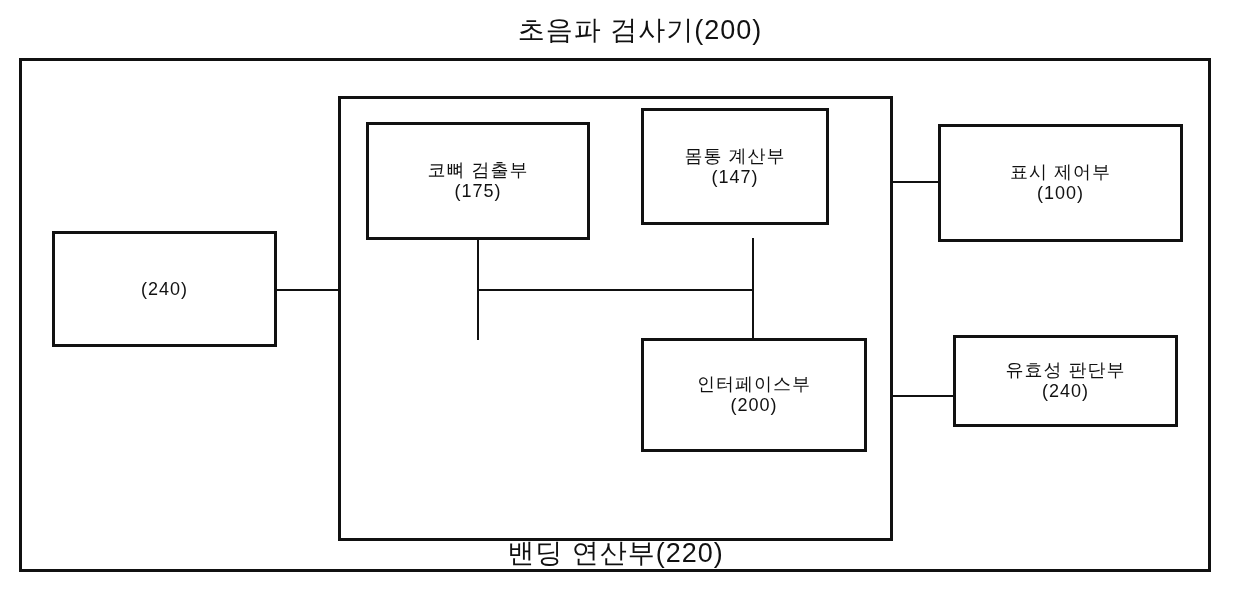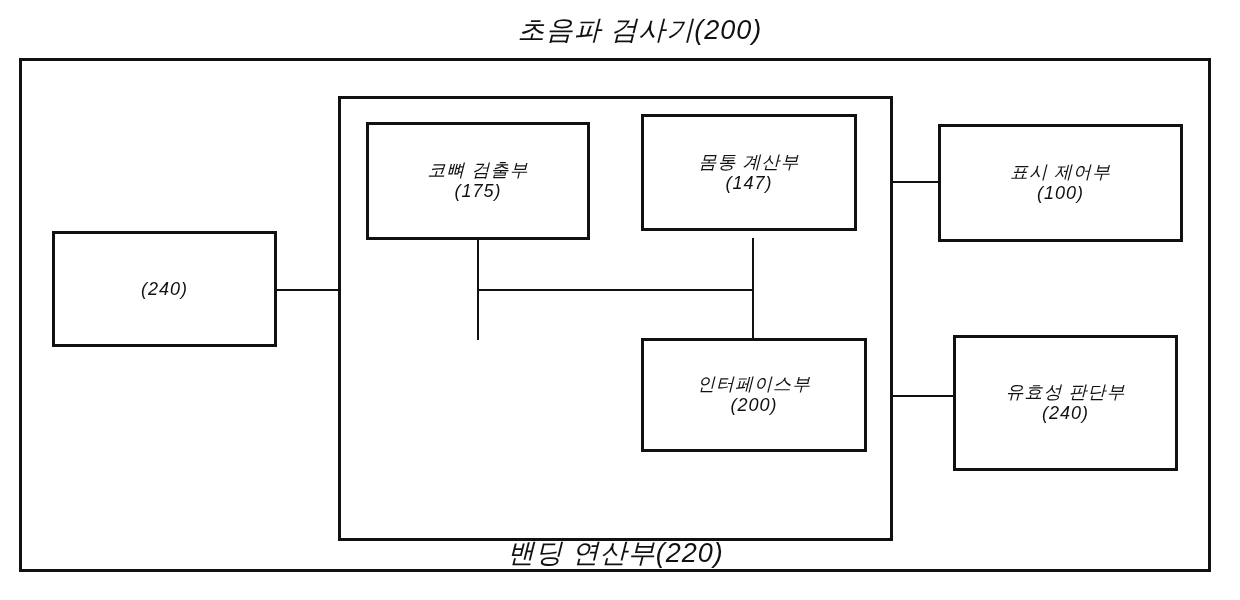--- a/index.html
+++ b/index.html
@@ -8,21 +8,20 @@
     background: #ffffff;
     font-family: "Liberation Sans", "DejaVu Sans", sans-serif;
   }
   .canvas {
     position: relative;
     width: 1240px;
     height: 600px;
     background: #ffffff;
     color: #111111;
     overflow: hidden;
-    font-style: italic;
   }
   .title {
     position: absolute;
     left: 340px;
     top: 12px;
     width: 600px;
     text-align: center;
     font-size: 27px;
     letter-spacing: 1px;
     color: #111111;
@@ -86,34 +85,34 @@
 
   <div class="block" style="left:52px; top:231px; width:225px; height:116px;">
     <span>(240)</span>
   </div>
 
   <div class="block" style="left:366px; top:122px; width:224px; height:118px;">
     <span>코뼈 검출부</span>
     <span>(175)</span>
   </div>
 
-  <div class="block" style="left:641px; top:114px; width:216px; height:117px;">
+  <div class="block" style="left:641px; top:108px; width:188px; height:117px;">
     <span>몸통 계산부</span>
     <span>(147)</span>
   </div>
 
 
   <div class="block" style="left:641px; top:338px; width:226px; height:114px;text-align:right;">
     <span>인터페이스부</span>
     <span>(200)</span>
   </div>
 
   <div class="block" style="left:938px; top:124px; width:245px; height:118px;">
     <span>표시 제어부</span>
     <span>(100)</span>
   </div>
 
-  <div class="block" style="left:953px; top:335px; width:225px; height:136px;">
+  <div class="block" style="left:953px; top:335px; width:225px; height:92px;">
     <span>유효성 판단부</span>
     <span>(240)</span>
   </div>
 
 </div>
 
 </body></html>

